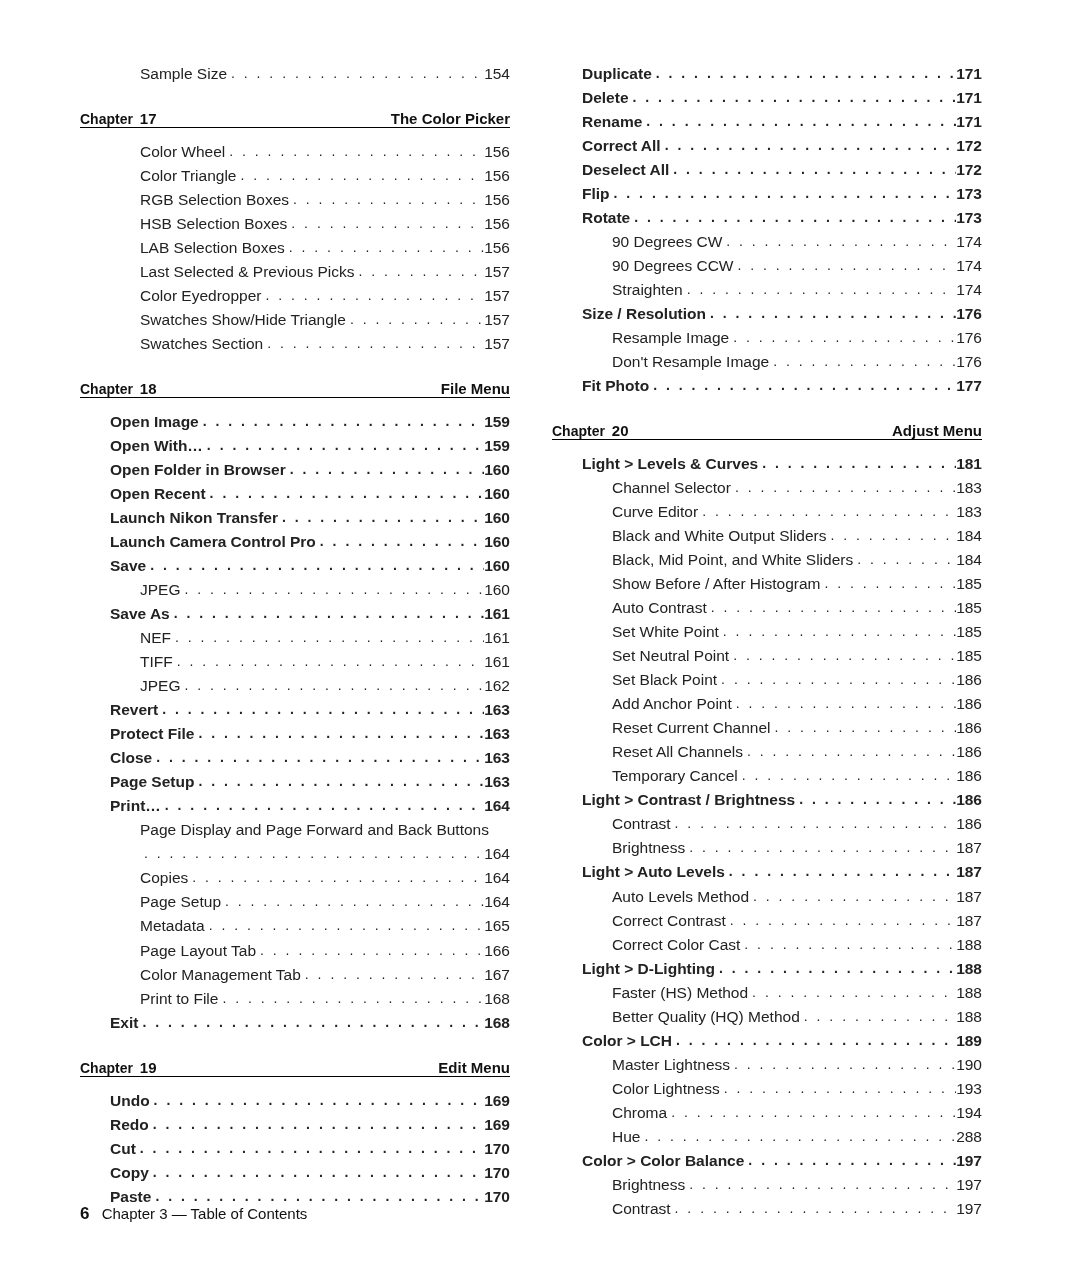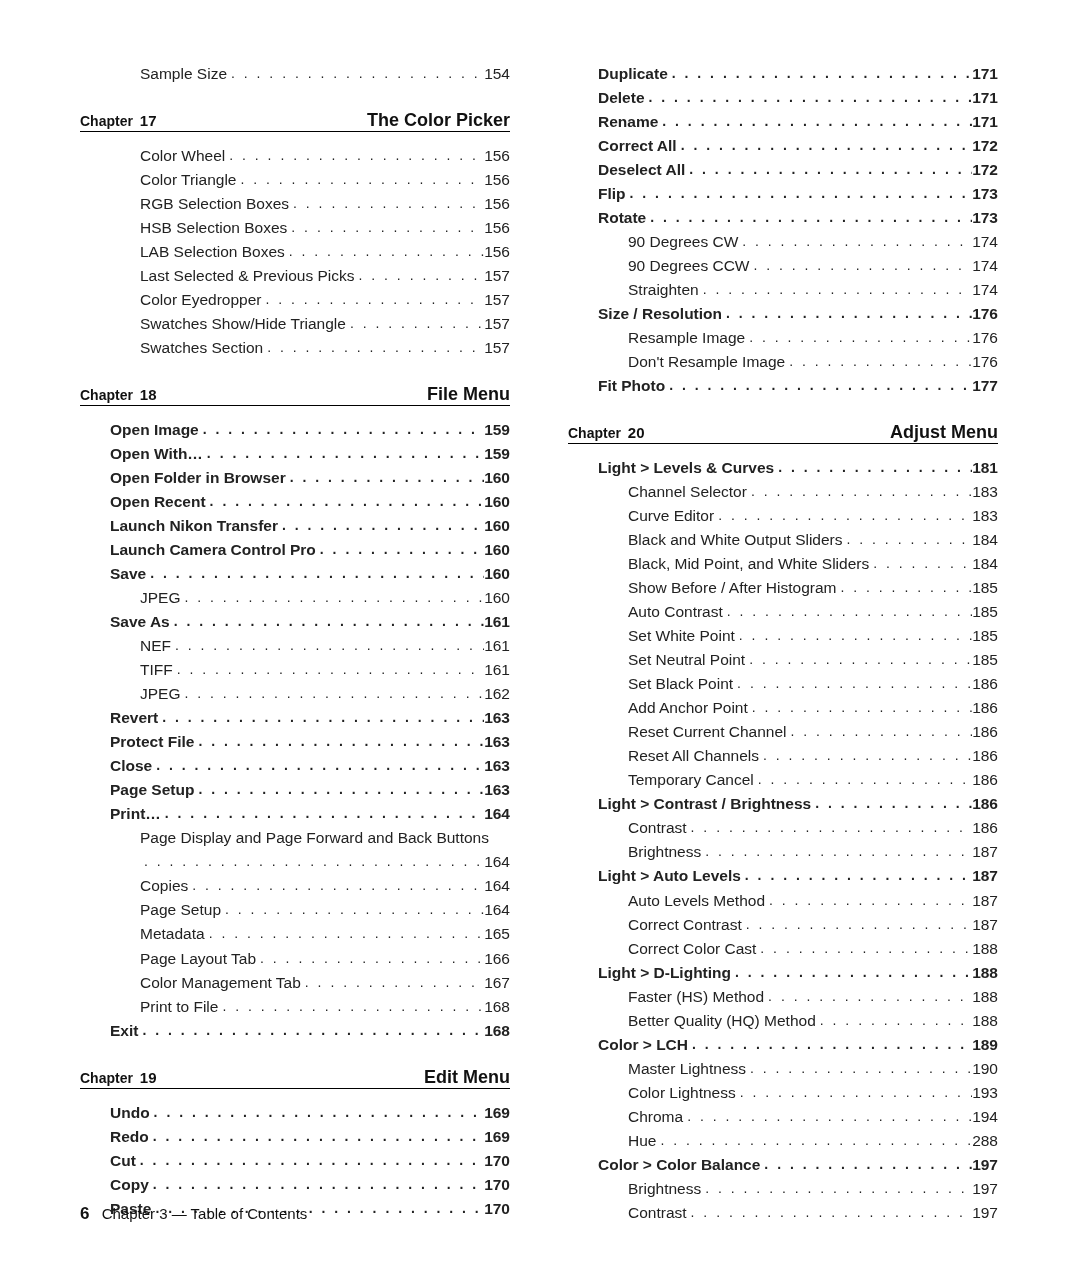--- a/index.html
+++ b/index.html
@@ -11,21 +11,21 @@
   }
   .page {
     width: 1080px;
     min-height: 1270px;
     box-sizing: border-box;
     padding: 62px 80px 40px 80px;
     position: relative;
   }
   .columns {
     display: flex;
-    gap: 58px;
+    gap: 42px;
   }
   .col {
     width: 430px;
   }
   .chap-head {
     display: flex;
     align-items: baseline;
     justify-content: space-between;
     border-bottom: 1.6px solid #000;
     padding-bottom: 0px;
@@ -36,21 +36,21 @@
     font-weight: 700;
     font-size: 14px;
   }
   .chap-head .left .num {
     font-size: 15px;
     font-weight: 700;
     padding-left: 3px;
   }
   .chap-head .title {
     font-weight: 700;
-    font-size: 18px;
+    font-size: 15px;
   }
   .toc-line {
     display: flex;
     align-items: baseline;
     font-size: 15.5px;
     line-height: 1.55;
     font-weight: 300;
     color: #222;
   }
   .toc-line.i0 { padding-left: 30px; font-weight: bold; }

